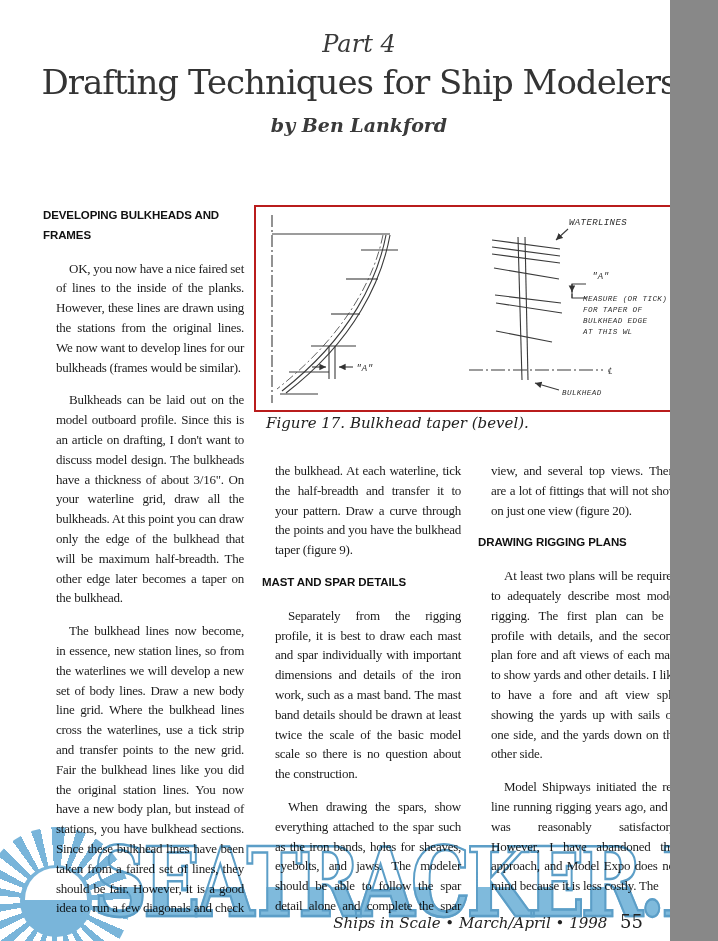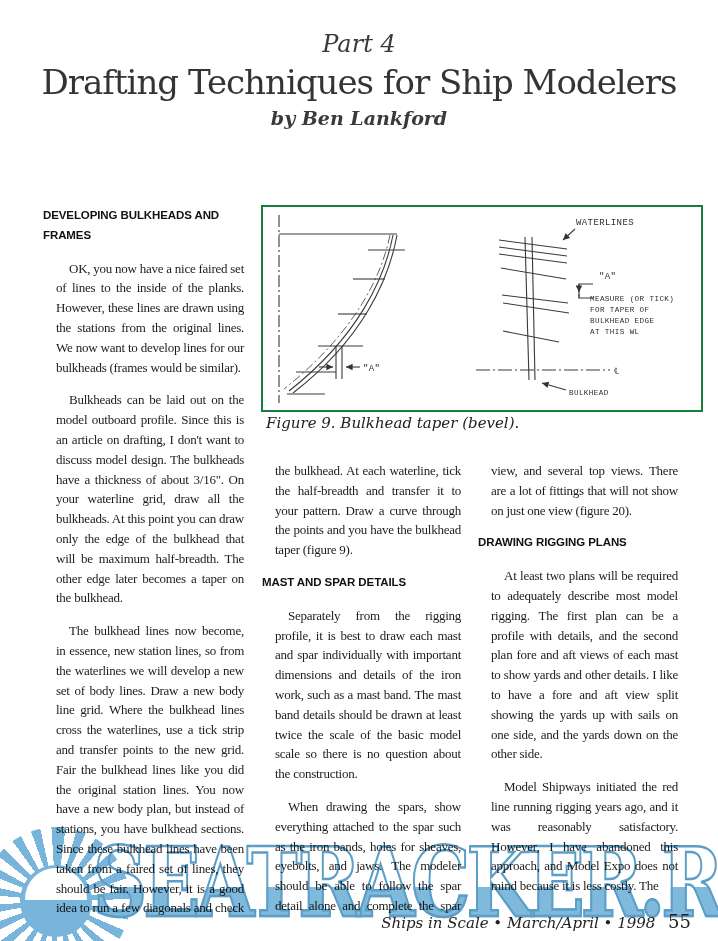--- a/index.html
+++ b/index.html
@@ -1,38 +1,38 @@
 <!DOCTYPE html>
 <html><head>
 <meta charset="utf-8">
 <style>
   html,body{margin:0;padding:0;background:#888;}
-  .page{position:relative;width:718px;height:941px;background:#ffffff;overflow:hidden;
-        font-family:"Liberation Serif",serif;color:#1c1c1c;}
+  .page{position:relative;width:654px;height:941px;background:#ffffff;overflow:hidden;
+        font-family:"Liberation Serif",serif;color:#1c1c1c;padding-left:16px;}
   
   .hdr{position:absolute;left:0;top:30px;width:718px;text-align:center;}
   .part{font-family:"DejaVu Serif",serif;font-style:italic;font-size:24px;color:#3a3a3a;}
   .title{font-family:"DejaVu Serif",serif;font-size:34px;letter-spacing:-1px;color:#343434;
-         margin:4px 0 5px 0;font-weight:500;text-align:center;}
+         margin:4px 0 12px 0;font-weight:500;text-align:center;}
   .byline{font-family:"DejaVu Serif",serif;font-style:italic;font-weight:bold;font-size:19px;
           color:#3a3a3a;margin-top:0;}
   
   .col{position:absolute;text-align:justify;font-size:13px;line-height:19.8px;
        letter-spacing:-0.25px;overflow:hidden;}
   .col p{margin:13px;}
   .col p.ind{text-indent:13px;}
   .col h2{font-family:"Liberation Sans",sans-serif;font-weight:bold;font-size:11.5px;
           letter-spacing:-0.1px;margin:10px 0 5px 0;color:#111;text-align:left;}
   .col h2.first{margin-top:0;}
   .col-left{left:43px;top:206px;width:214px;height:716px;}
   .col-mid{left:262px;top:448px;width:212px;height:470px;}
   .col-right{left:478px;top:448px;width:213px;height:470px;}
   
-  .fig{position:absolute;left:261px;top:205px;width:438px;height:203px;
-       border:2px solid #15803d;background:#fff;}
+  .fig{position:absolute;left:254px;top:205px;width:438px;height:203px;
+       border:2px solid #b91c1c;background:#fff;font-style:italic;}
   .figcap{position:absolute;left:266px;top:414px;font-family:"DejaVu Serif",serif;
           font-style:italic;font-size:15px;color:#222;}
   .fig svg{display:block;}
   .fig text{font-family:"Liberation Mono",monospace;font-size:7.6px;letter-spacing:0.4px;
             fill:#2e2e2e;}
   .fig text.big{font-size:9px;}
   
   .wm{position:absolute;left:0;top:843px;width:718px;height:98px;mix-blend-mode:multiply;
       opacity:0.92;pointer-events:none;}
   .wm-text{position:absolute;left:93px;top:-10px;white-space:nowrap;
@@ -117,21 +117,21 @@
       <text x="100" y="164" class="big">"A"</text>
       <text x="336" y="72" class="big">"A"</text>
       <text x="327" y="94">MEASURE (OR TICK)</text>
       <text x="327" y="105">FOR TAPER OF</text>
       <text x="327" y="116">BULKHEAD EDGE</text>
       <text x="327" y="127">AT THIS WL</text>
       <text x="306" y="188">BULKHEAD</text>
       <text x="351" y="167" class="big">℄</text>
     </svg>
   </div>
-  <div class="figcap">Figure 9. Bulkhead taper (bevel).</div>
+  <div class="figcap">Figure 17. Bulkhead taper (bevel).</div>
 
   <div class="col col-mid">
     <p>the bulkhead. At each waterline, tick the half-breadth and transfer it to your pattern. Draw a curve through the points and you have the bulkhead taper (figure 9).</p>
     <h2>MAST AND SPAR DETAILS</h2>
     <p class="ind">Separately from the rigging profile, it is best to draw each mast and spar individually with important dimensions and details of the iron work, such as a mast band. The mast band details should be drawn at least twice the scale of the basic model scale so there is no question about the construction.</p>
     <p class="ind">When drawing the spars, show everything attached to the spar such as the iron bands, holes for sheaves, eyebolts, and jaws. The modeler should be able to follow the spar detail alone and complete the spar with everything attached. Similarly, detail each mast cap, top, and spreader. For booms and gaffs, include a detail of the jaws and the parrels. For yards, show fore, aft</p>
   </div>
 
   <div class="col col-right">
     <p>view, and several top views. There are a lot of fittings that will not show on just one view (figure 20).</p>

